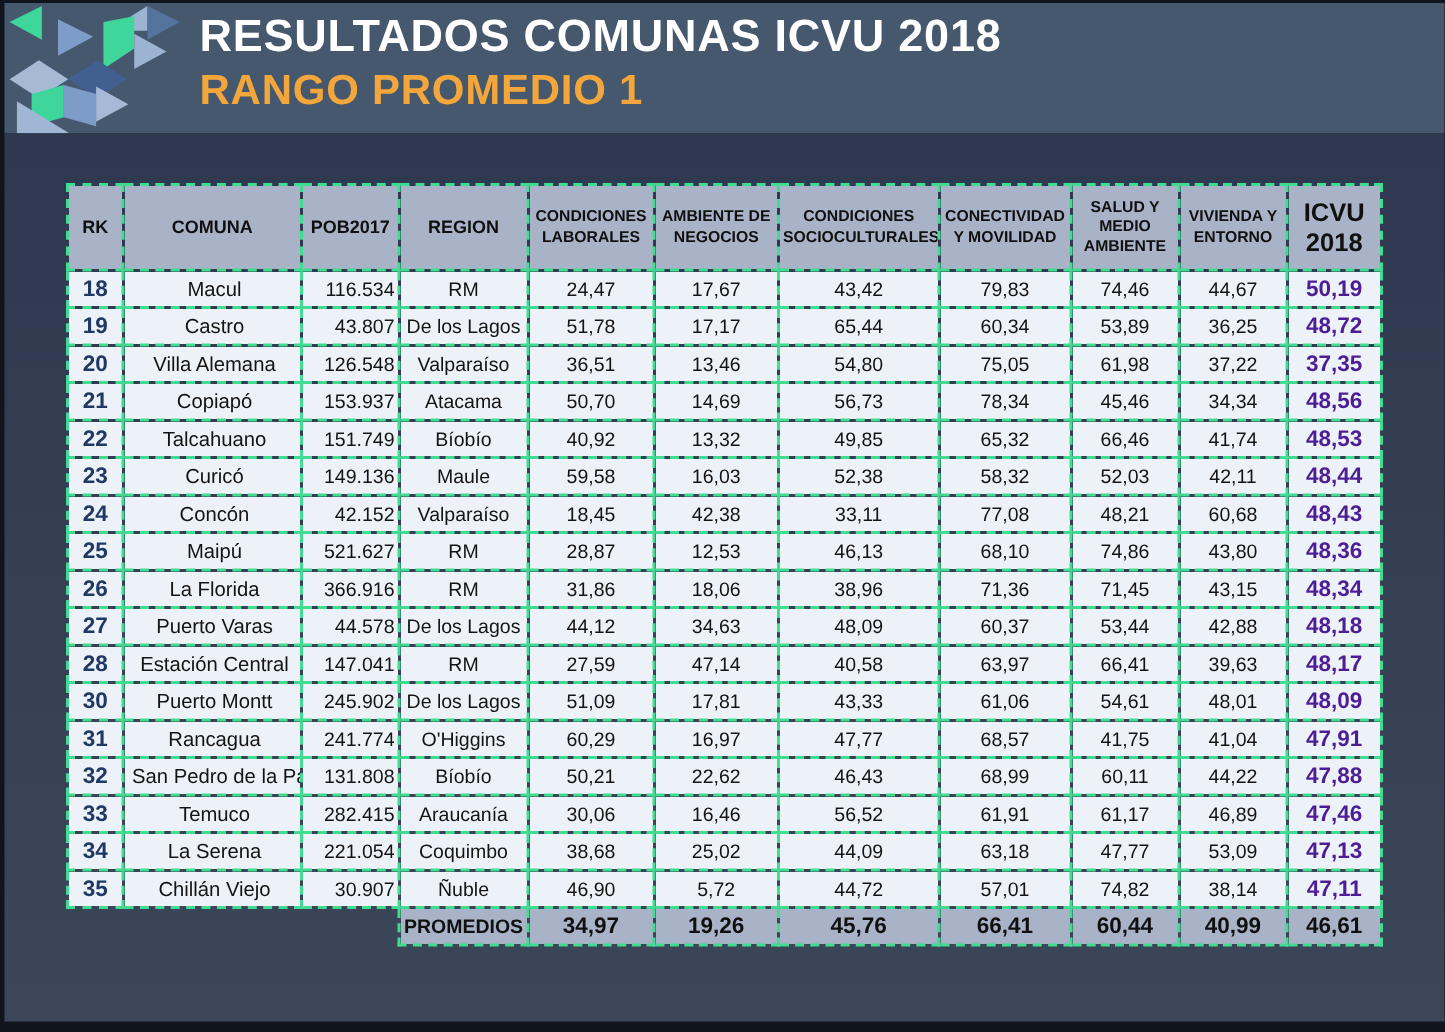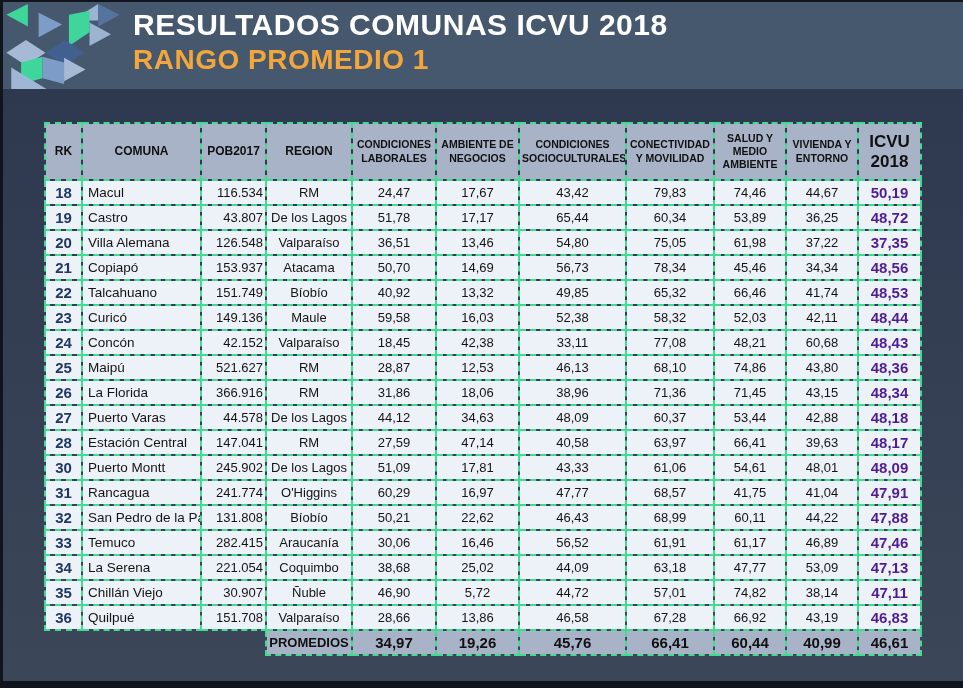--- a/index.html
+++ b/index.html
@@ -19,21 +19,21 @@
   table.icvu{border-collapse:collapse;table-layout:fixed;width:878px;
              margin-left:41px;position:relative;top:33px;}
   .icvu td,.icvu th{border:2px dashed #42DB92;overflow:hidden;padding:0 2px;}
   .icvu th{background:#A9B3C7;color:#101010;font-weight:bold;font-size:10.5px;
            line-height:1.25;text-align:center;vertical-align:middle;height:55px;}
   .icvu th.one{font-size:12px;text-align:center;}
   .icvu th.icvuhead{font-size:17px;line-height:1.15;}
   .icvu td{background:#EDF1F8;color:#141414;font-size:13px;height:23px;
            text-align:center;vertical-align:middle;white-space:nowrap;}
   .icvu td.rk{color:#1F3864;font-weight:bold;font-size:15px;}
-  .icvu td.comuna{text-align:left;padding-left:5px;font-size:13.5px;margin-top:12px;}
+  .icvu td.comuna{text-align:center;padding-left:5px;font-size:13.5px;margin-top:12px;}
   .icvu td.pob{text-align:right;}
   .icvu td.icvuval{color:#4c1d95;font-weight:bold;font-size:15px;}
   .icvu td.blank{background:transparent;border:none;}
   .icvu tr.footer td{background:#A9B3C7;color:#101010;font-weight:bold;font-size:15px;}
   .icvu tr.footer td.flabel{font-size:13px;}
   .icvu tr.footer td.blank{background:transparent;}
 </style>
 </head>
 <body>
 
@@ -305,33 +305,20 @@
             <td class="pob">30.907</td>
             <td>Ñuble</td>
             <td>46,90</td>
             <td>5,72</td>
             <td>44,72</td>
             <td>57,01</td>
             <td>74,82</td>
             <td>38,14</td>
             <td class="icvuval">47,11</td>
           </tr>
-          <tr>
-            <td class="rk">36</td>
-            <td class="comuna">Quilpué</td>
-            <td class="pob">151.708</td>
-            <td>Valparaíso</td>
-            <td>28,66</td>
-            <td>13,86</td>
-            <td>46,58</td>
-            <td>67,28</td>
-            <td>66,92</td>
-            <td>43,19</td>
-            <td class="icvuval">46,83</td>
-          </tr>
         </tbody>
       <tfoot>
           <tr class="footer">
             <td class="blank"></td>
             <td class="blank"></td>
             <td class="blank"></td>
             <td class="flabel">PROMEDIOS</td>
             <td>34,97</td>
             <td>19,26</td>
             <td>45,76</td>

